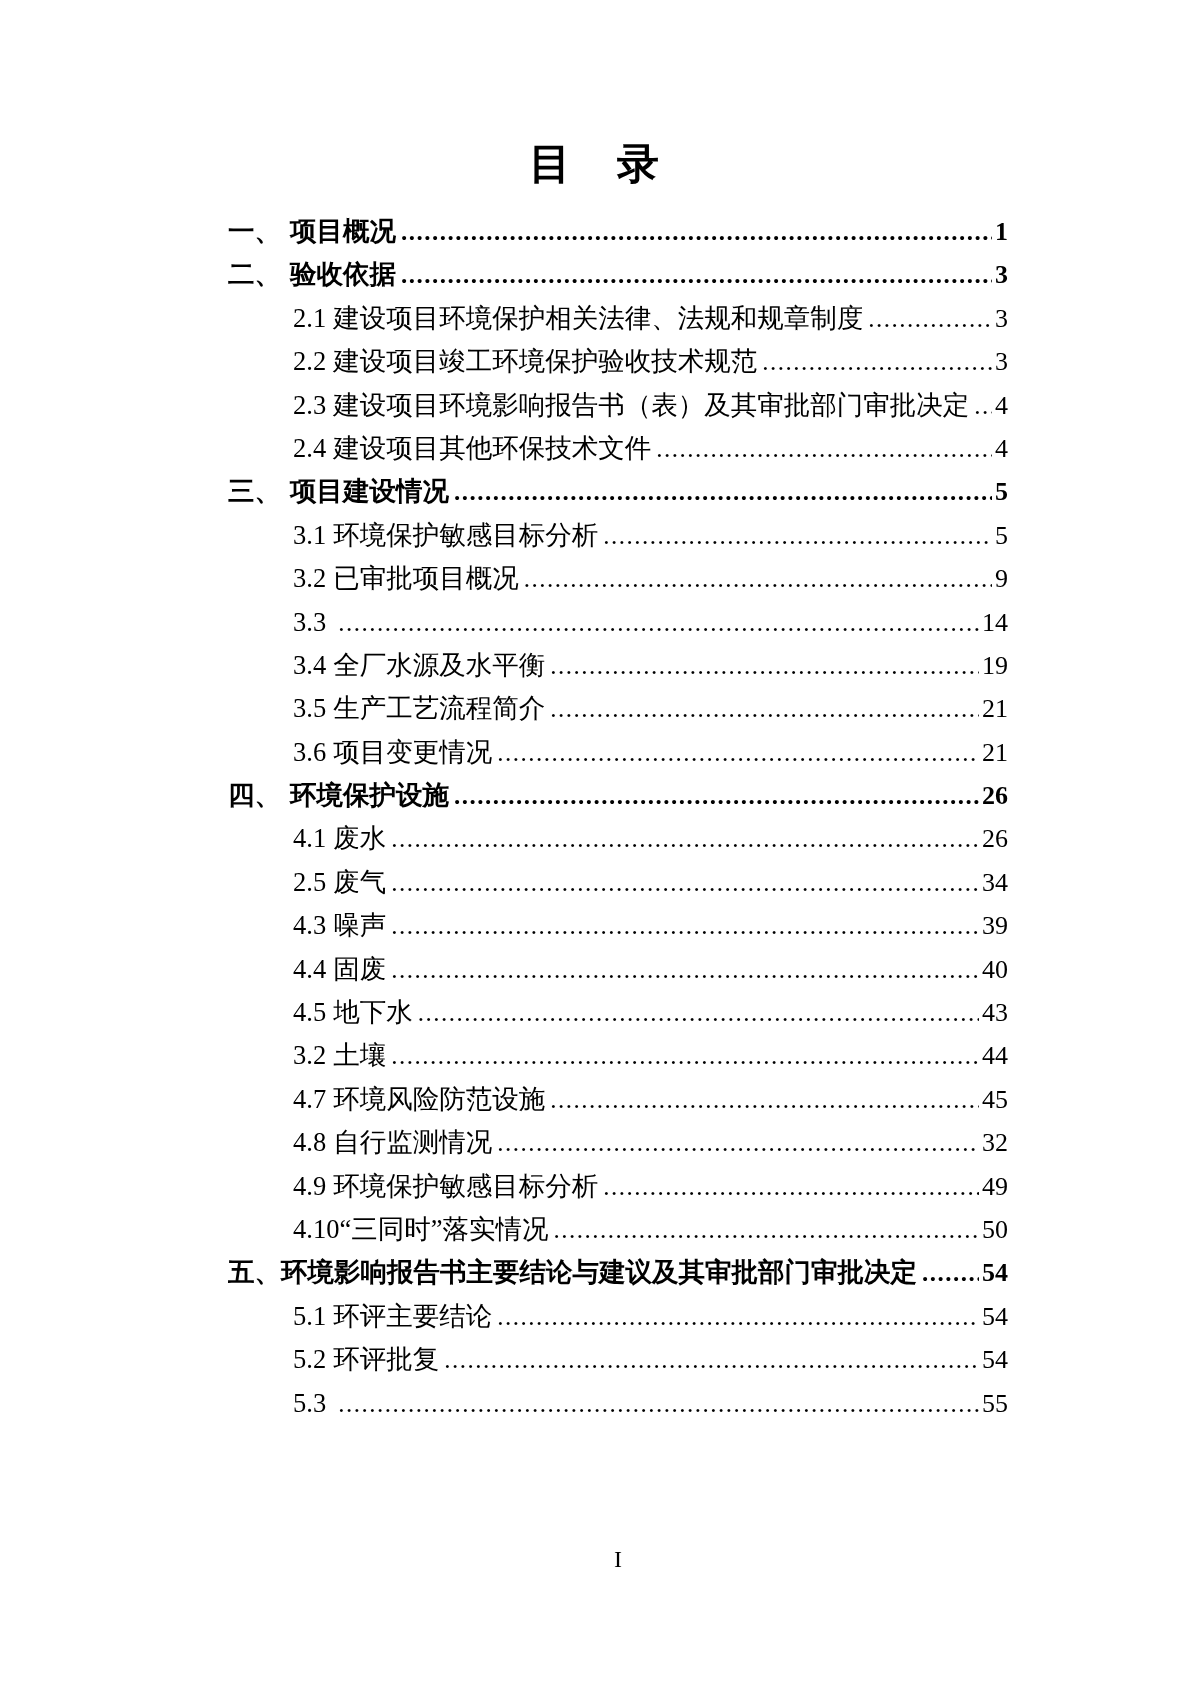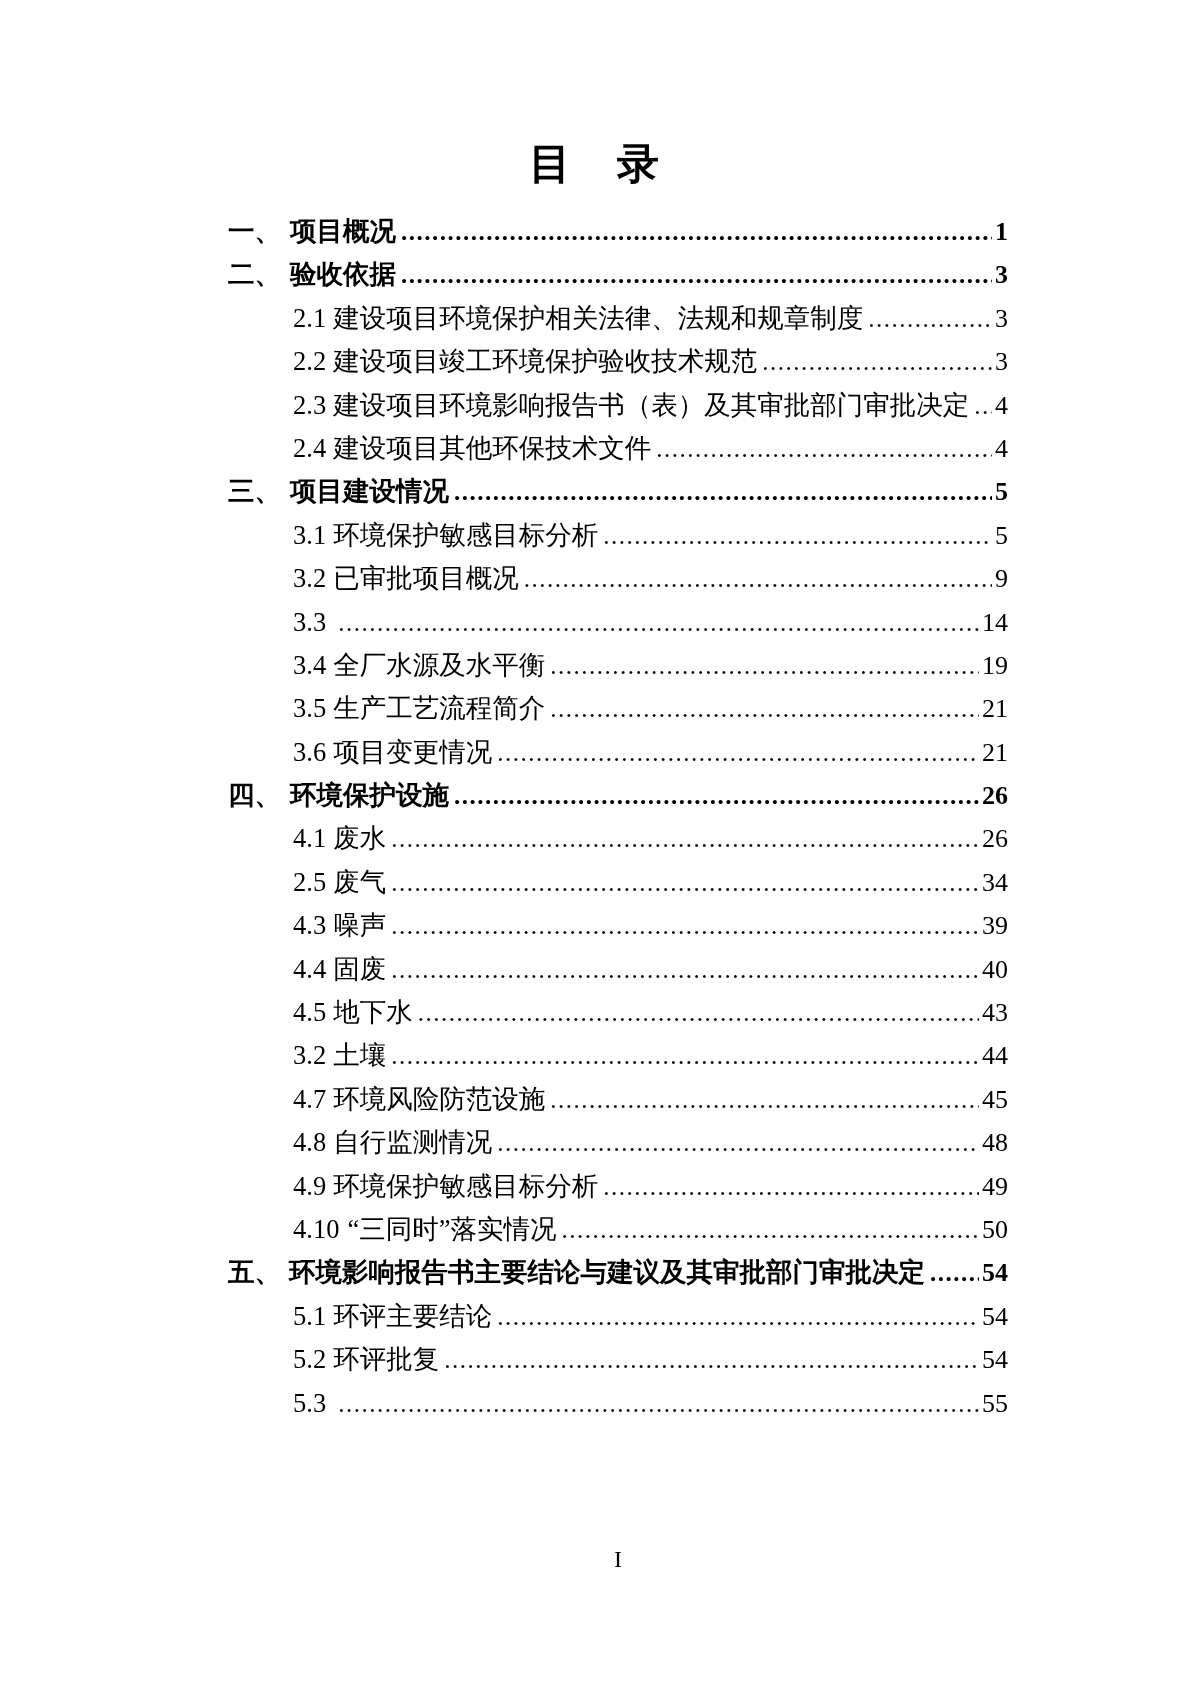--- a/index.html
+++ b/index.html
@@ -50,21 +50,21 @@
   .toc-row.level1.gap-none .num {
     min-width: 0;
   }
   .toc-row.level2 {
     padding-left: 65px;
   }
   .toc-row.gap-space .num {
     margin-right: 7px;
   }
   .toc-row.gap-none .num {
-    margin-right: 8px;
+    margin-right: 0;
   }
   .title {
     white-space: nowrap;
   }
   .leader {
     flex: 1;
     overflow: hidden;
     white-space: nowrap;
     margin: 0 3px 0 5px;
   }
@@ -236,21 +236,21 @@
     <span class="num">4.7</span>
     <span class="title">环境风险防范设施</span>
     <span class="leader"></span>
     <span class="pagenum">45</span>
   </div>
 
   <div class="toc-row level2 gap-space">
     <span class="num">4.8</span>
     <span class="title">自行监测情况</span>
     <span class="leader"></span>
-    <span class="pagenum">48</span>
+    <span class="pagenum">32</span>
   </div>
 
   <div class="toc-row level2 gap-space">
     <span class="num">4.9</span>
     <span class="title">环境保护敏感目标分析</span>
     <span class="leader"></span>
     <span class="pagenum">49</span>
   </div>
 
   <div class="toc-row level2 gap-none">

